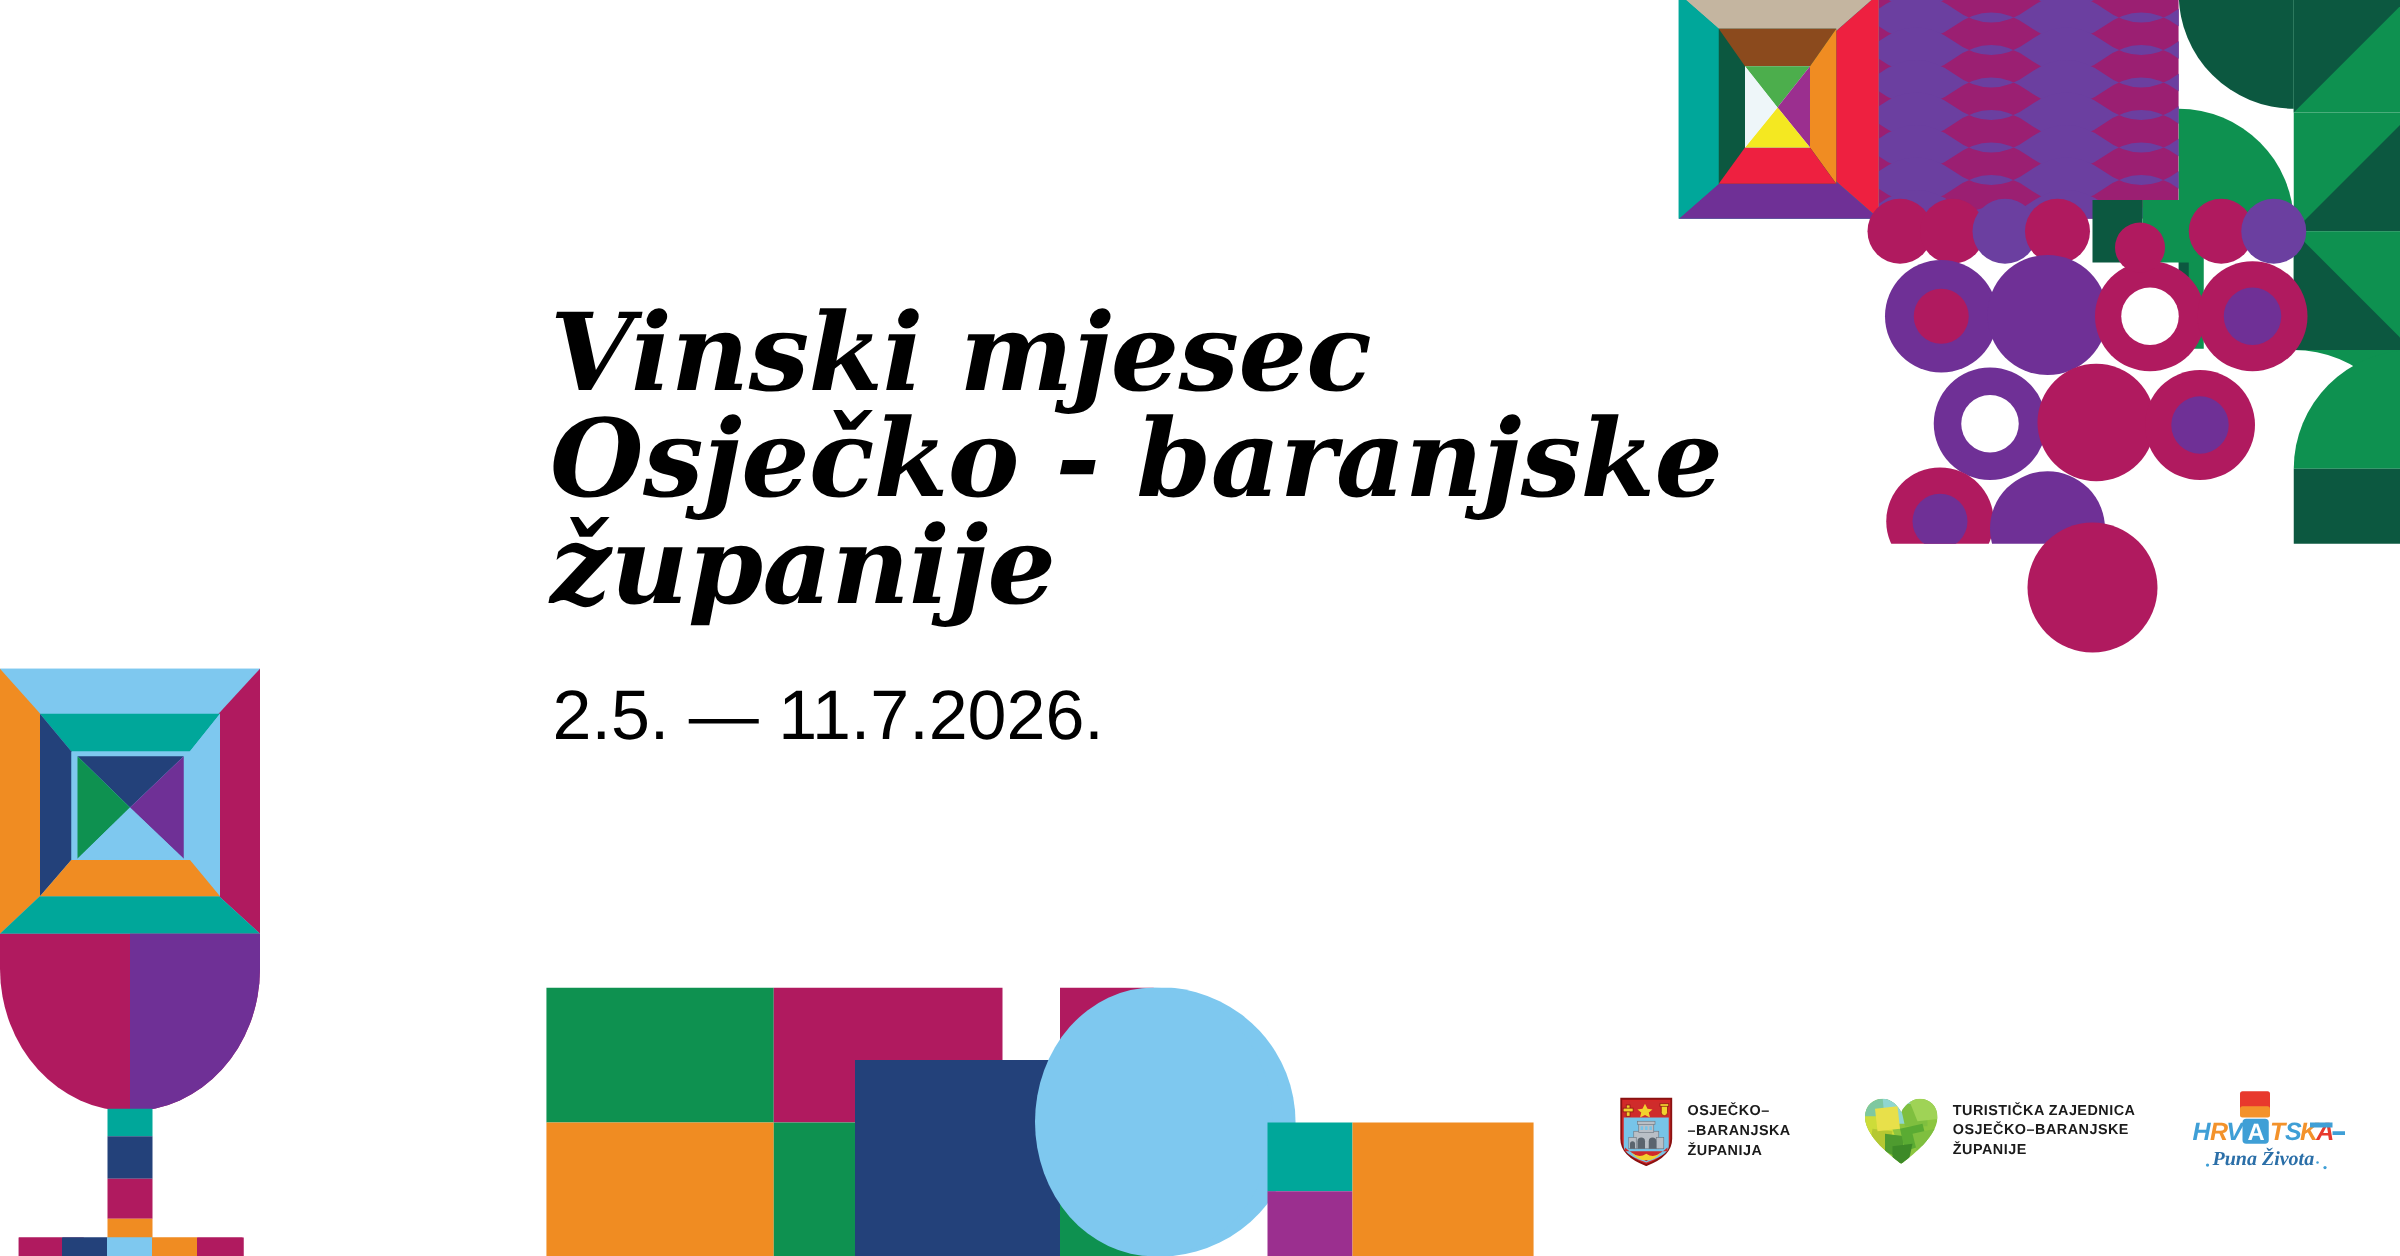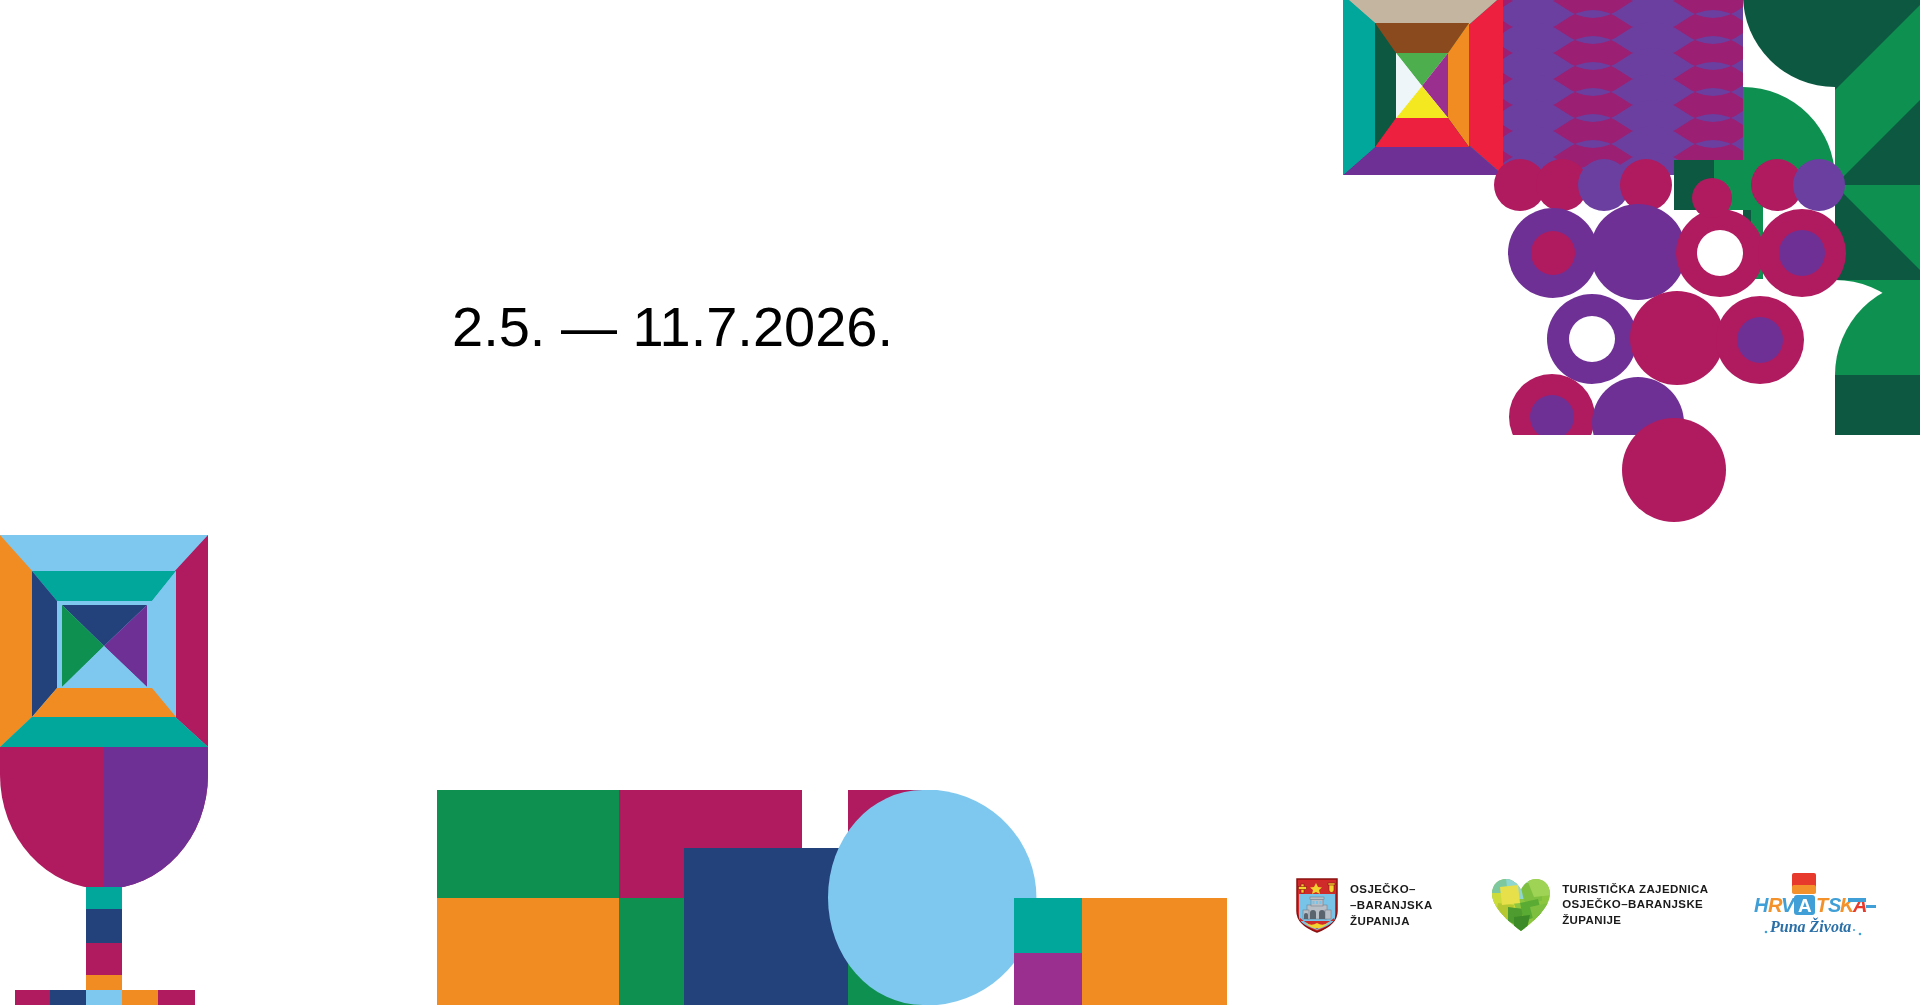--- a/index.html
+++ b/index.html
@@ -23,21 +23,21 @@
     color:#000;
     letter-spacing:-0.5px;
     margin:0;
     white-space:pre-line;
   }
   .dateline{
     font-family:"Liberation Sans",sans-serif;
     font-weight:400;
     font-size:56px;
     color:#000;
-    margin:12px;
+    margin:2px;
     padding-top:42px;
     letter-spacing:0px;
   }
 
   
   .motif-tr{position:absolute;left:1330px;top:-5px;width:600px;height:440px;}
   .motif-tr svg{display:block;}
 
   
   .glass{position:absolute;left:0px;top:525px;width:225px;height:480px;}
@@ -168,20 +168,23 @@
         <circle cx="347" cy="430" r="0" fill="none"></circle>
 
         <circle cx="300" cy="430" r="0" fill="none"></circle>
       </g>
     </svg>
   </div>
 
   <div style="position:absolute;left:1622px;top:418px;width:104px;height:104px;border-radius:50%;background:#b01a5f;"></div>
 
   <div class="text-block">
+    <h1 class="headline">Vinski mjesec
+Osječko - baranjske
+županije</h1>
     <p class="dateline">2.5. — 11.7.2026.</p>
   </div>
 
   <div class="glass">
     <svg width="225" height="480" viewBox="0 0 225 480" xmlns="http://www.w3.org/2000/svg">
 
       <rect x="0" y="10" width="208" height="212" fill="#7ec8ef"></rect>
       <polygon points="0,10 208,10 173,48 34,48" fill="#7ec8ef"></polygon>
       <polygon points="0,10 34,48 34,190 0,222" fill="#f08c22"></polygon>
       <polygon points="208,10 208,222 173,190 173,48" fill="#b01a5f"></polygon>

